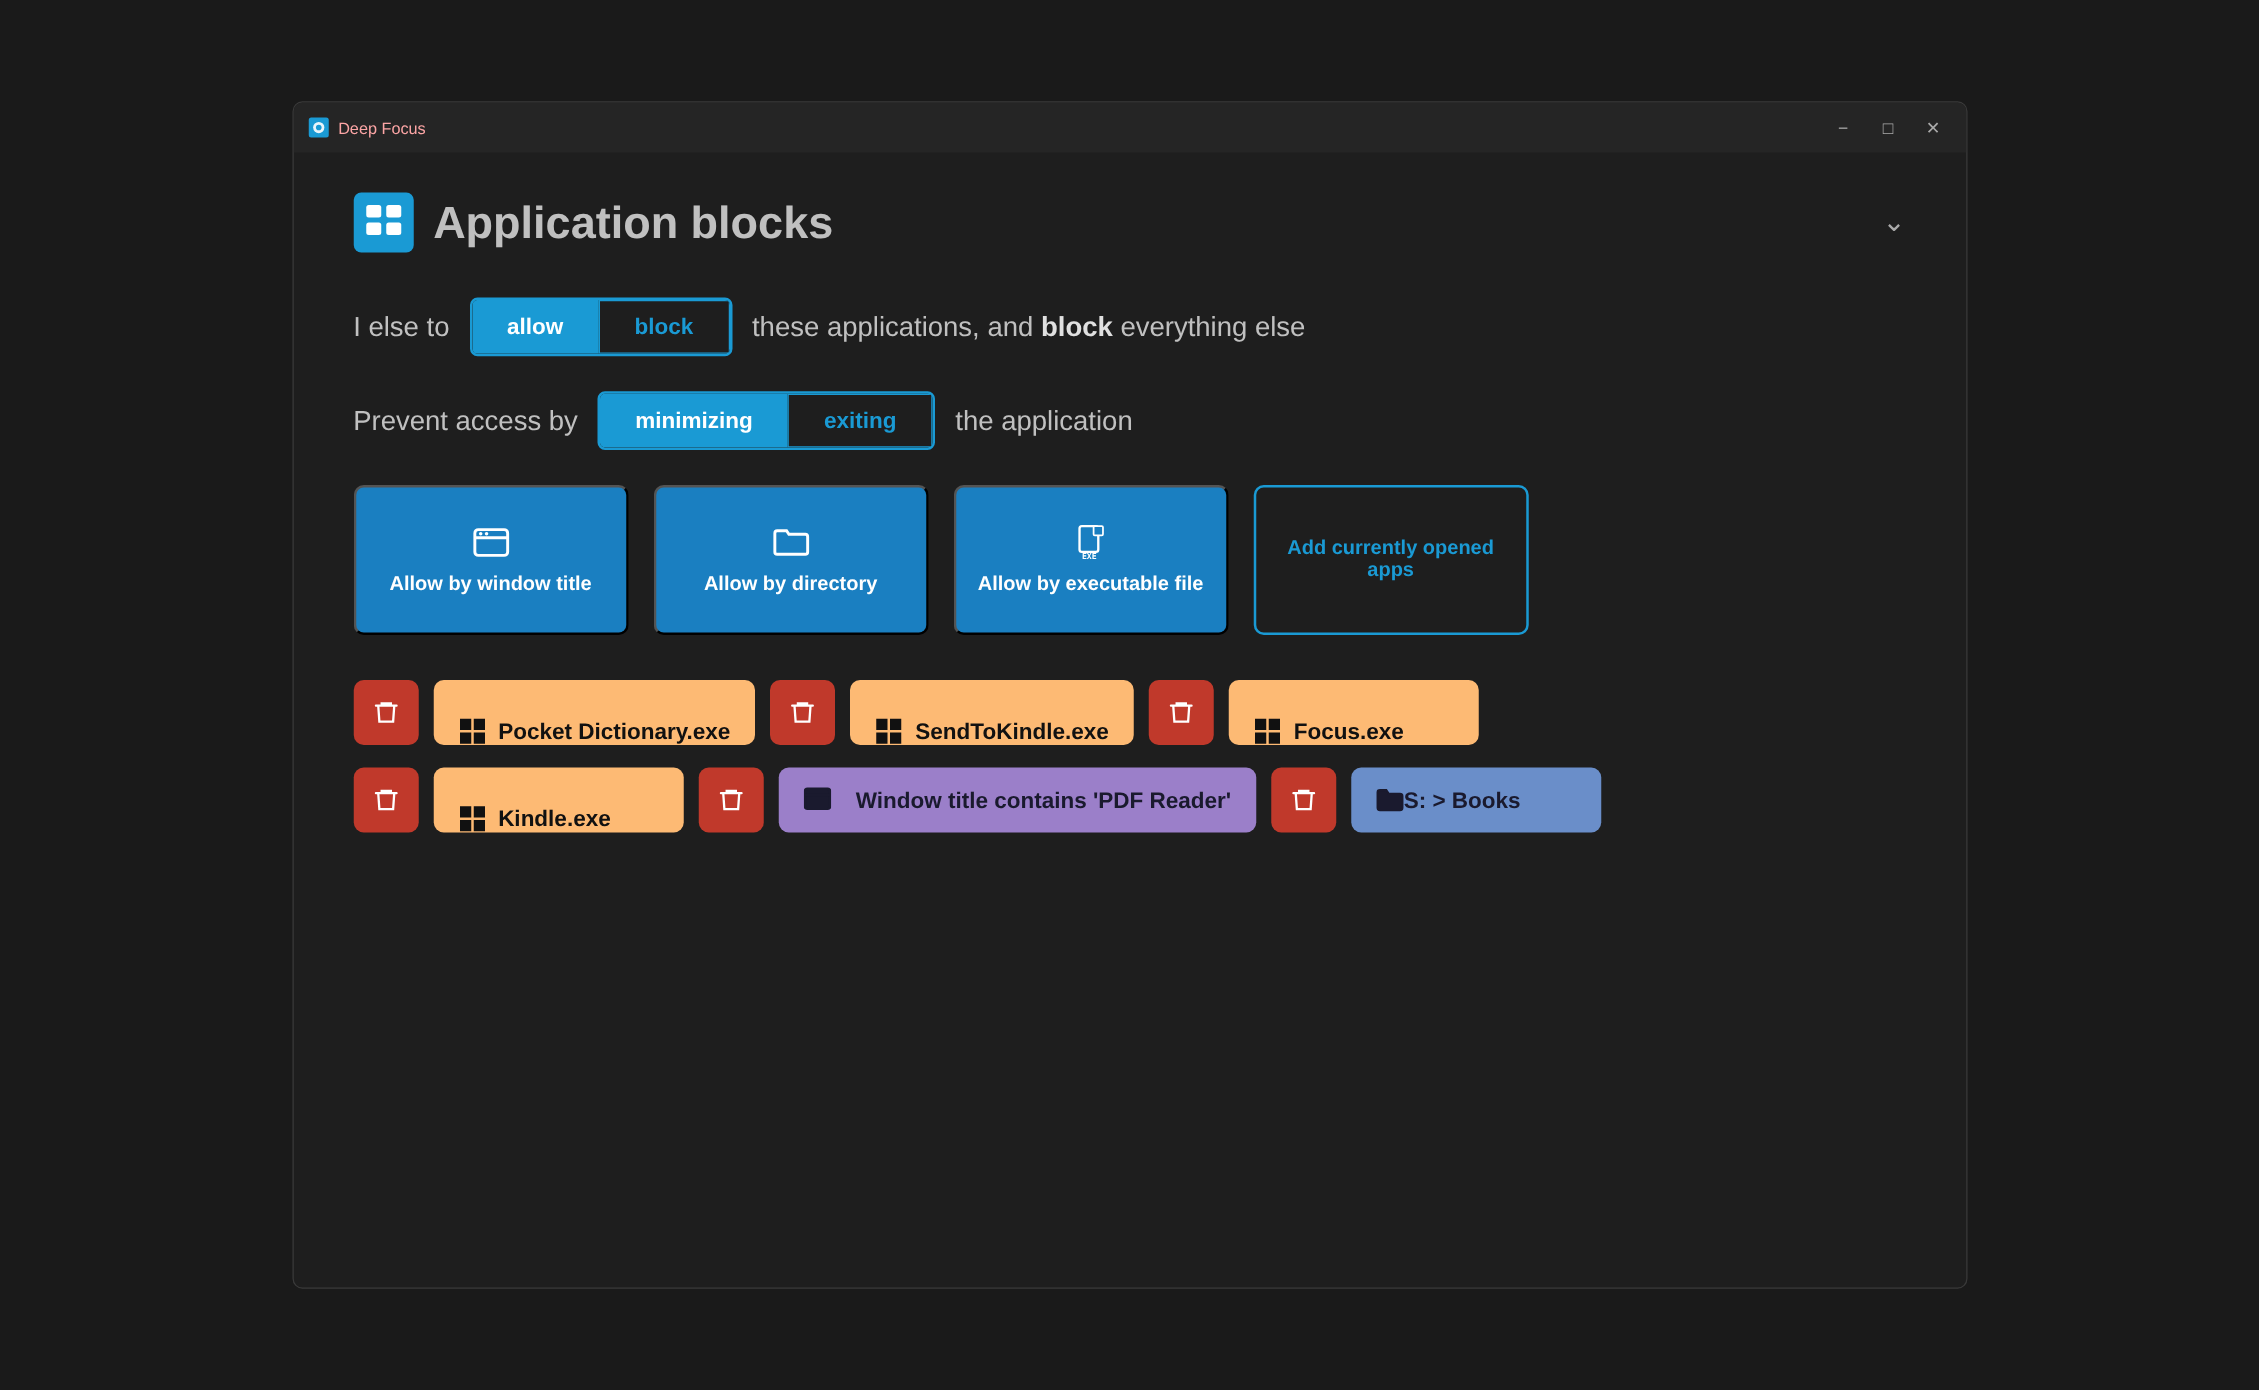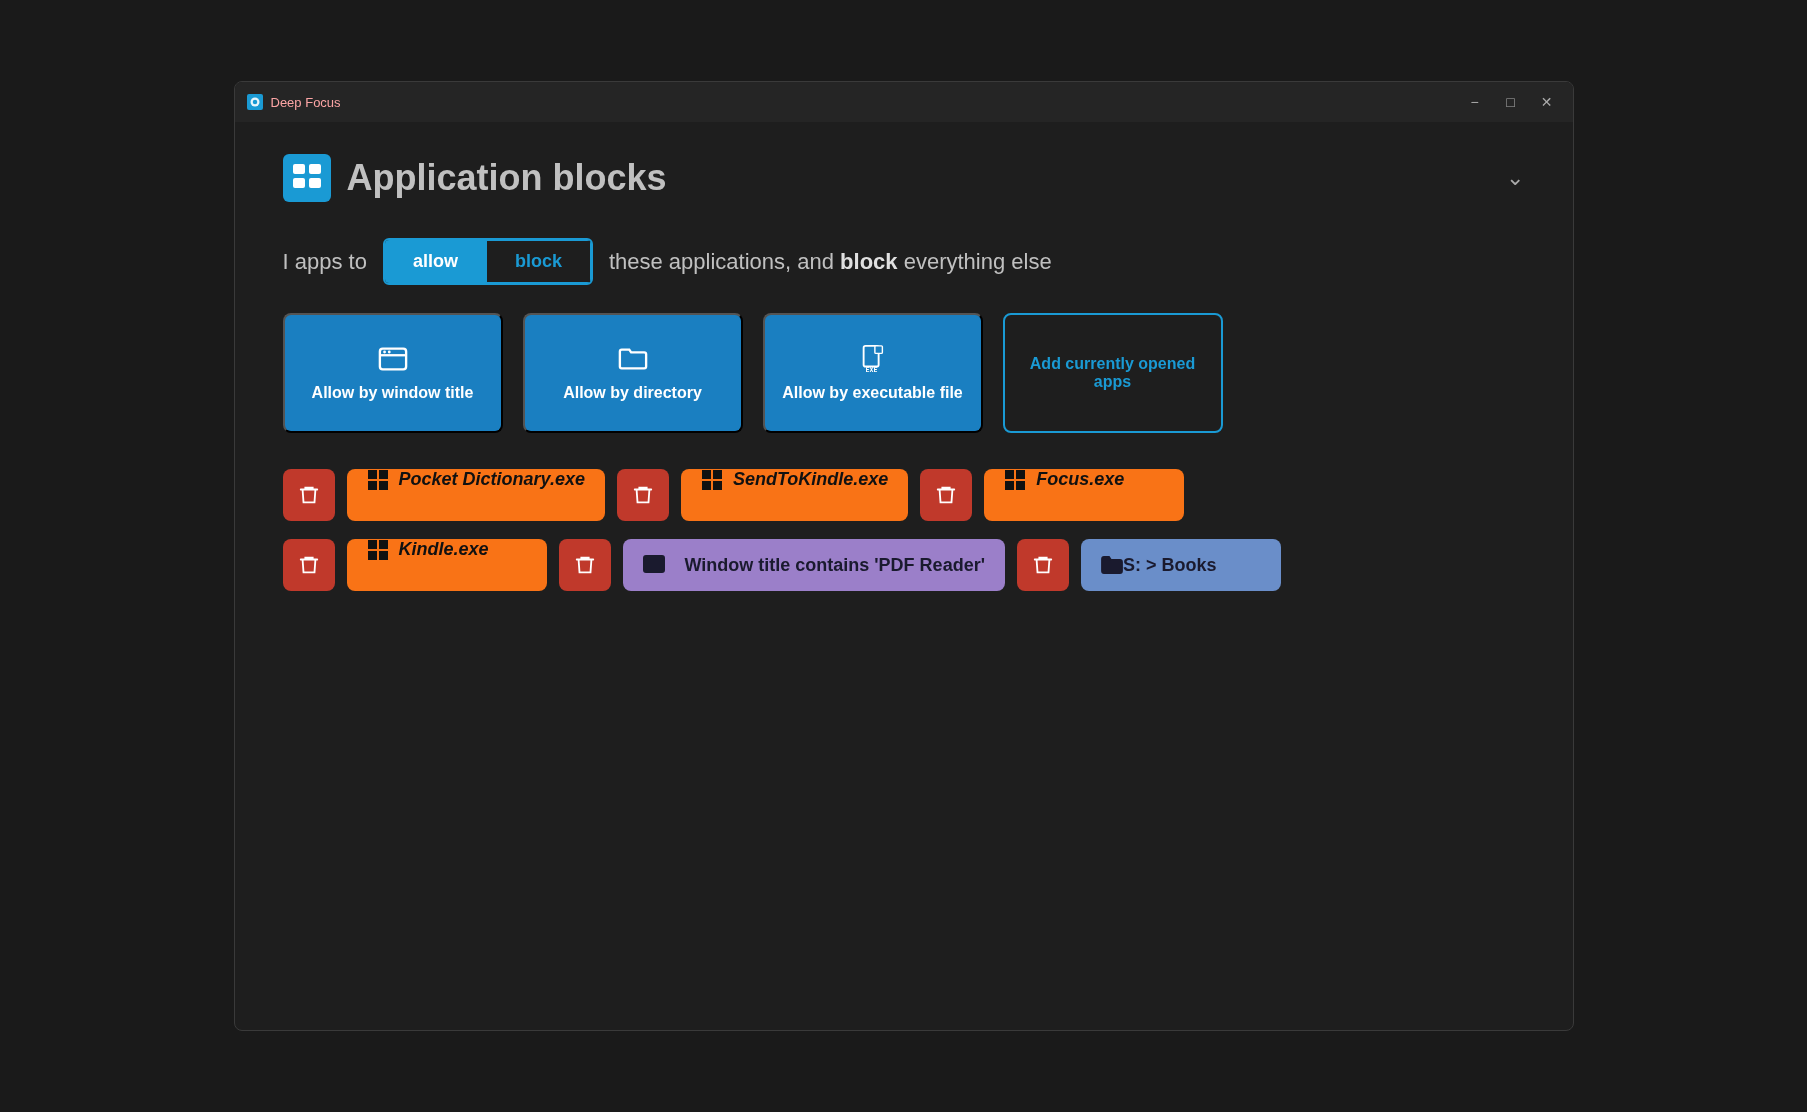--- a/index.html
+++ b/index.html
@@ -223,31 +223,30 @@
       border: none;
       flex-shrink: 0;
     }
     .delete-btn svg {
       width: 22px;
       height: 22px;
       fill: white;
     }
     .app-tag-yellow {
       display: flex;
-      align-items: flex-start;
+      align-items: flex-end;
       gap: 10px;
-      background: #f97316;
+      background: #fdba74;
       border-radius: 8px;
       padding: 0 20px;
       height: 52px;
       min-width: 200px;
       font-size: 18px;
       font-weight: 700;
       color: #111;
-      font-style: italic;
     }
     .app-tag-yellow svg {
       width: 22px;
       height: 22px;
       fill: #111;
     }
     .app-tag-purple {
       display: flex;
       align-items: center;
       gap: 20px;
@@ -316,30 +315,38 @@
             <rect x="2" y="16" width="12" height="10" rx="2"></rect>
             <rect x="18" y="16" width="12" height="10" rx="2"></rect>
           </svg>
         </div>
         <h1 class="page-title">Application blocks</h1>
       </div>
       <button class="collapse-btn">⌄</button>
     </div>
 
     <div class="row-line">
-      <span class="row-text">I apps to</span>
+      <span class="row-text">I else to</span>
       <div class="toggle-group">
         <button class="toggle-btn active">allow</button>
         <button class="toggle-btn inactive">block</button>
       </div>
       <span class="row-text">
         these applications, and <strong class="inline-bold">block</strong> everything else
       </span>
     </div>
 
+    <div class="row-line">
+      <span class="row-text">Prevent access by</span>
+      <div class="toggle-group">
+        <button class="toggle-btn active">minimizing</button>
+        <button class="toggle-btn inactive">exiting</button>
+      </div>
+      <span class="row-text">the application</span>
+    </div>
 
     <div class="action-cards">
 
       <button class="action-card">
         <svg viewBox="0 0 32 32">
           <rect x="2" y="5" width="28" height="22" rx="3" stroke="white" stroke-width="2.5" fill="none"></rect>
           <line x1="2" y1="12" x2="30" y2="12" stroke="white" stroke-width="2.5"></line>
           <circle cx="7" cy="8.5" r="1.5" fill="white"></circle>
           <circle cx="12" cy="8.5" r="1.5" fill="white"></circle>
         </svg>

